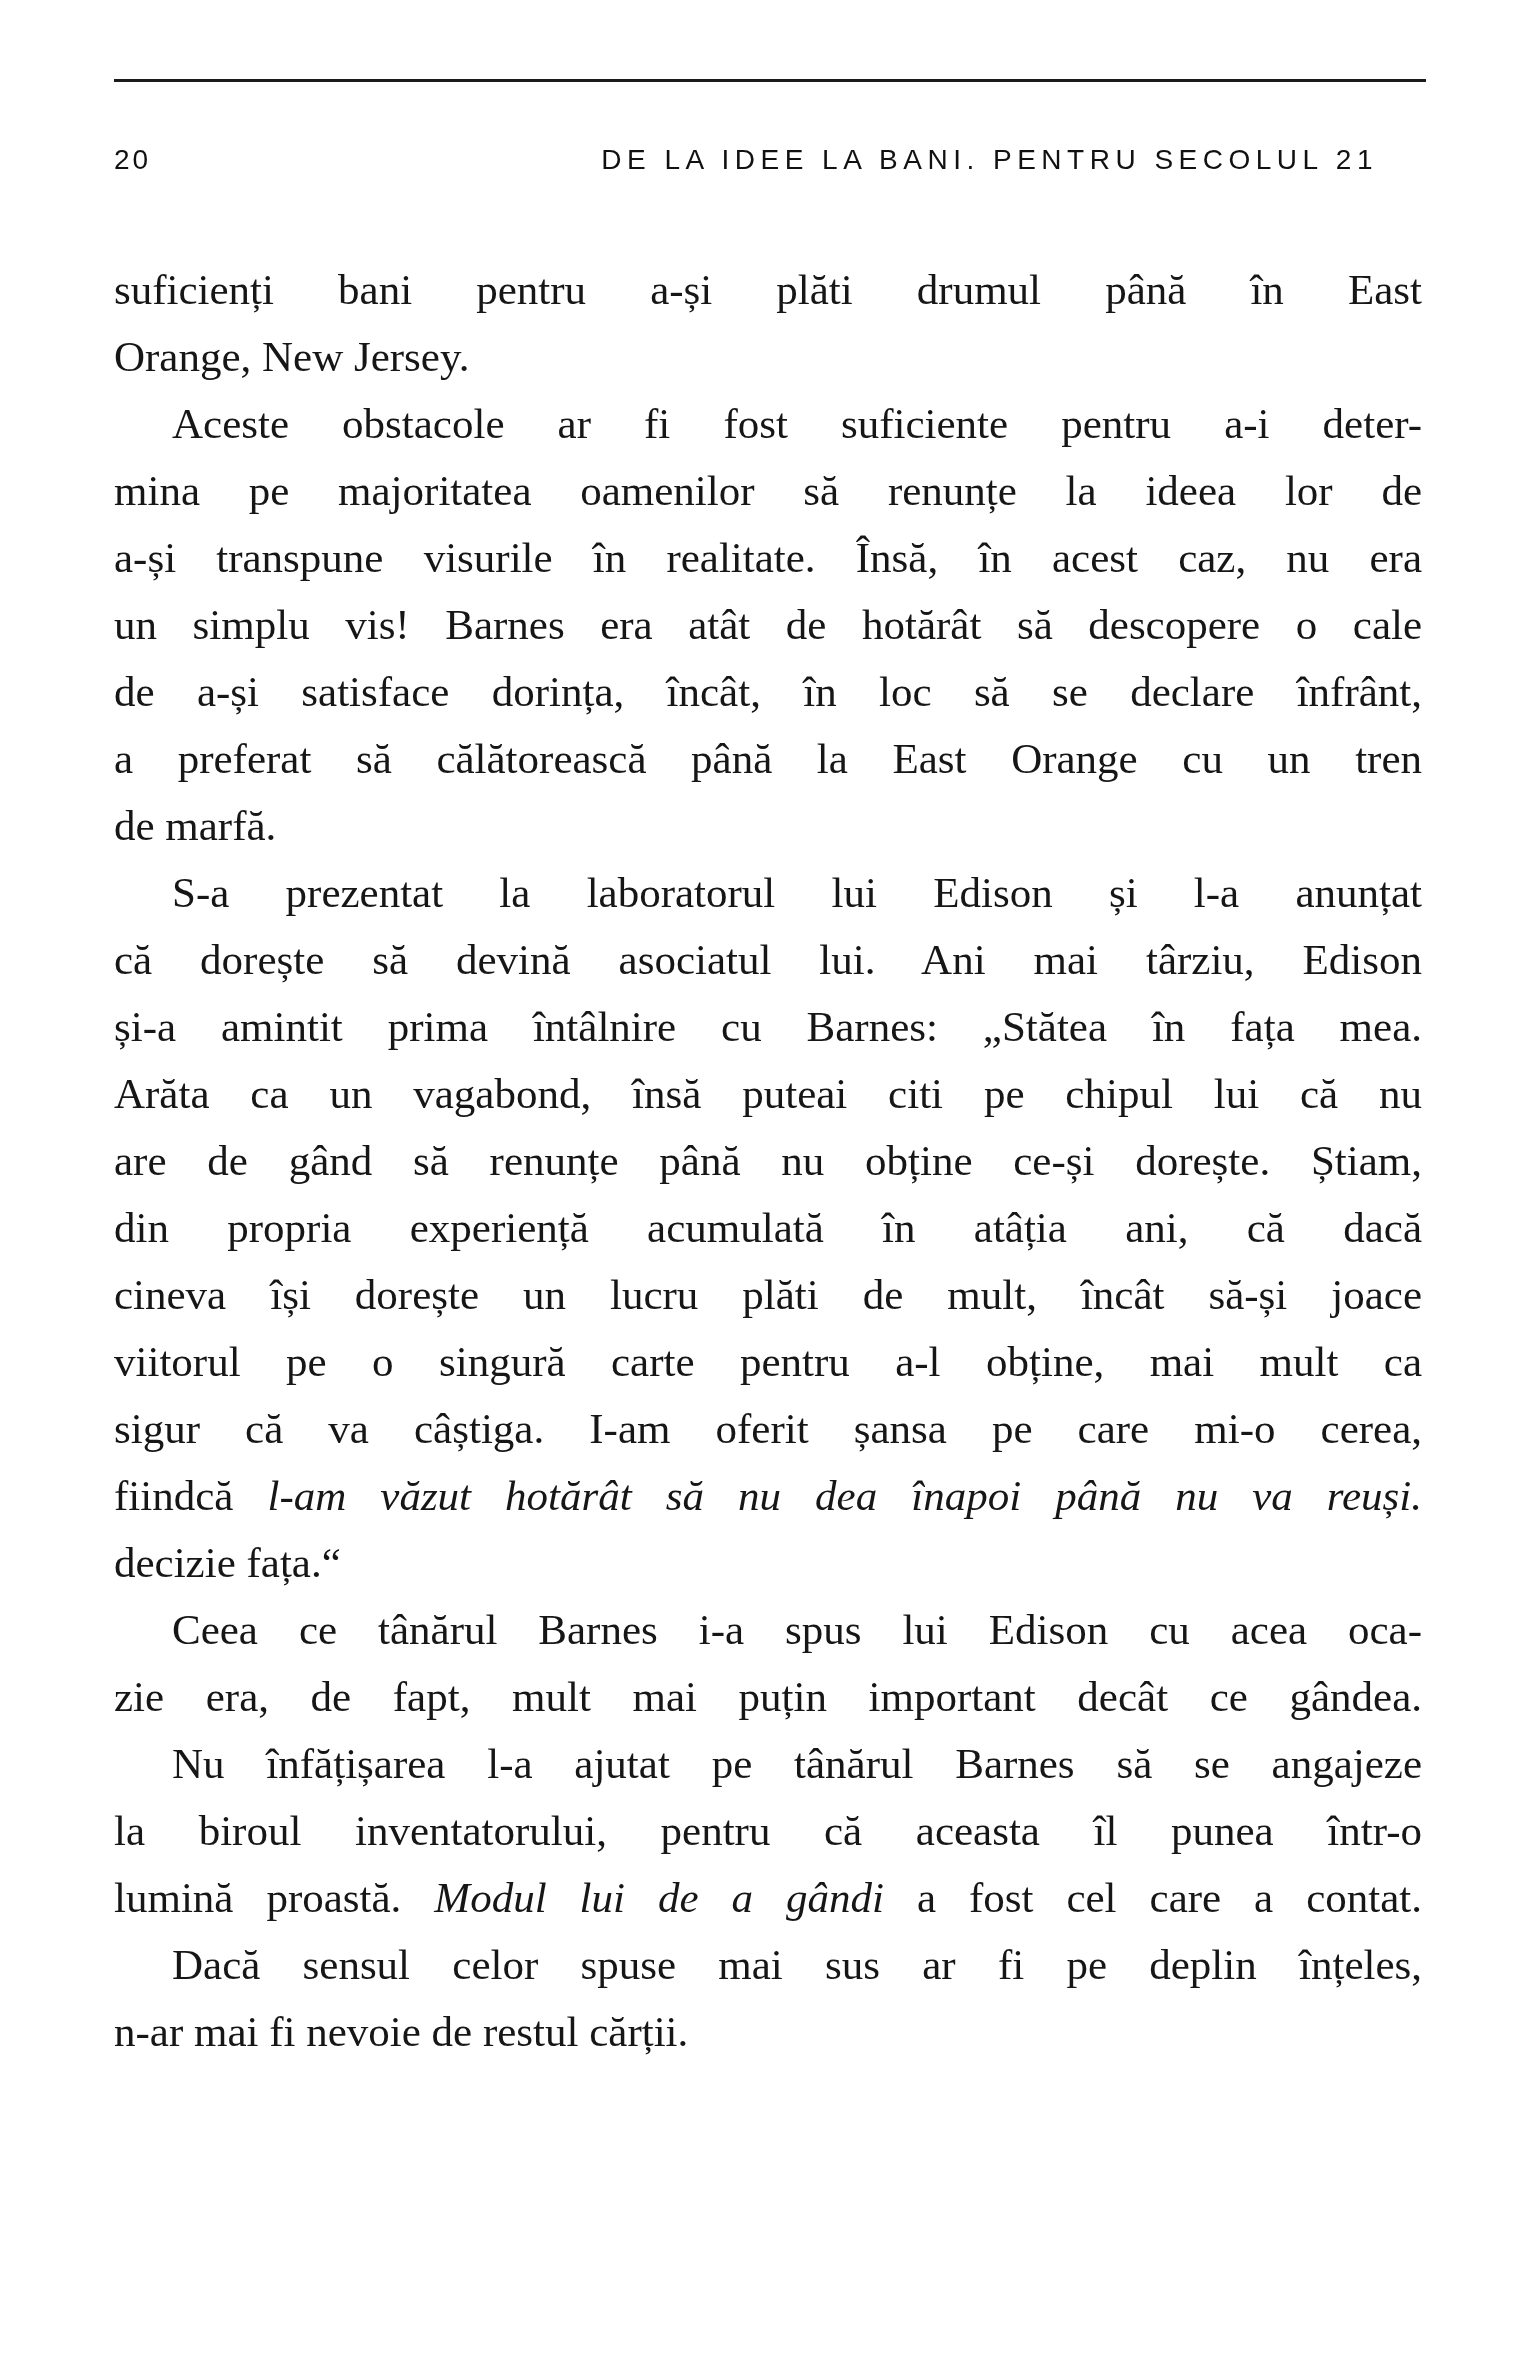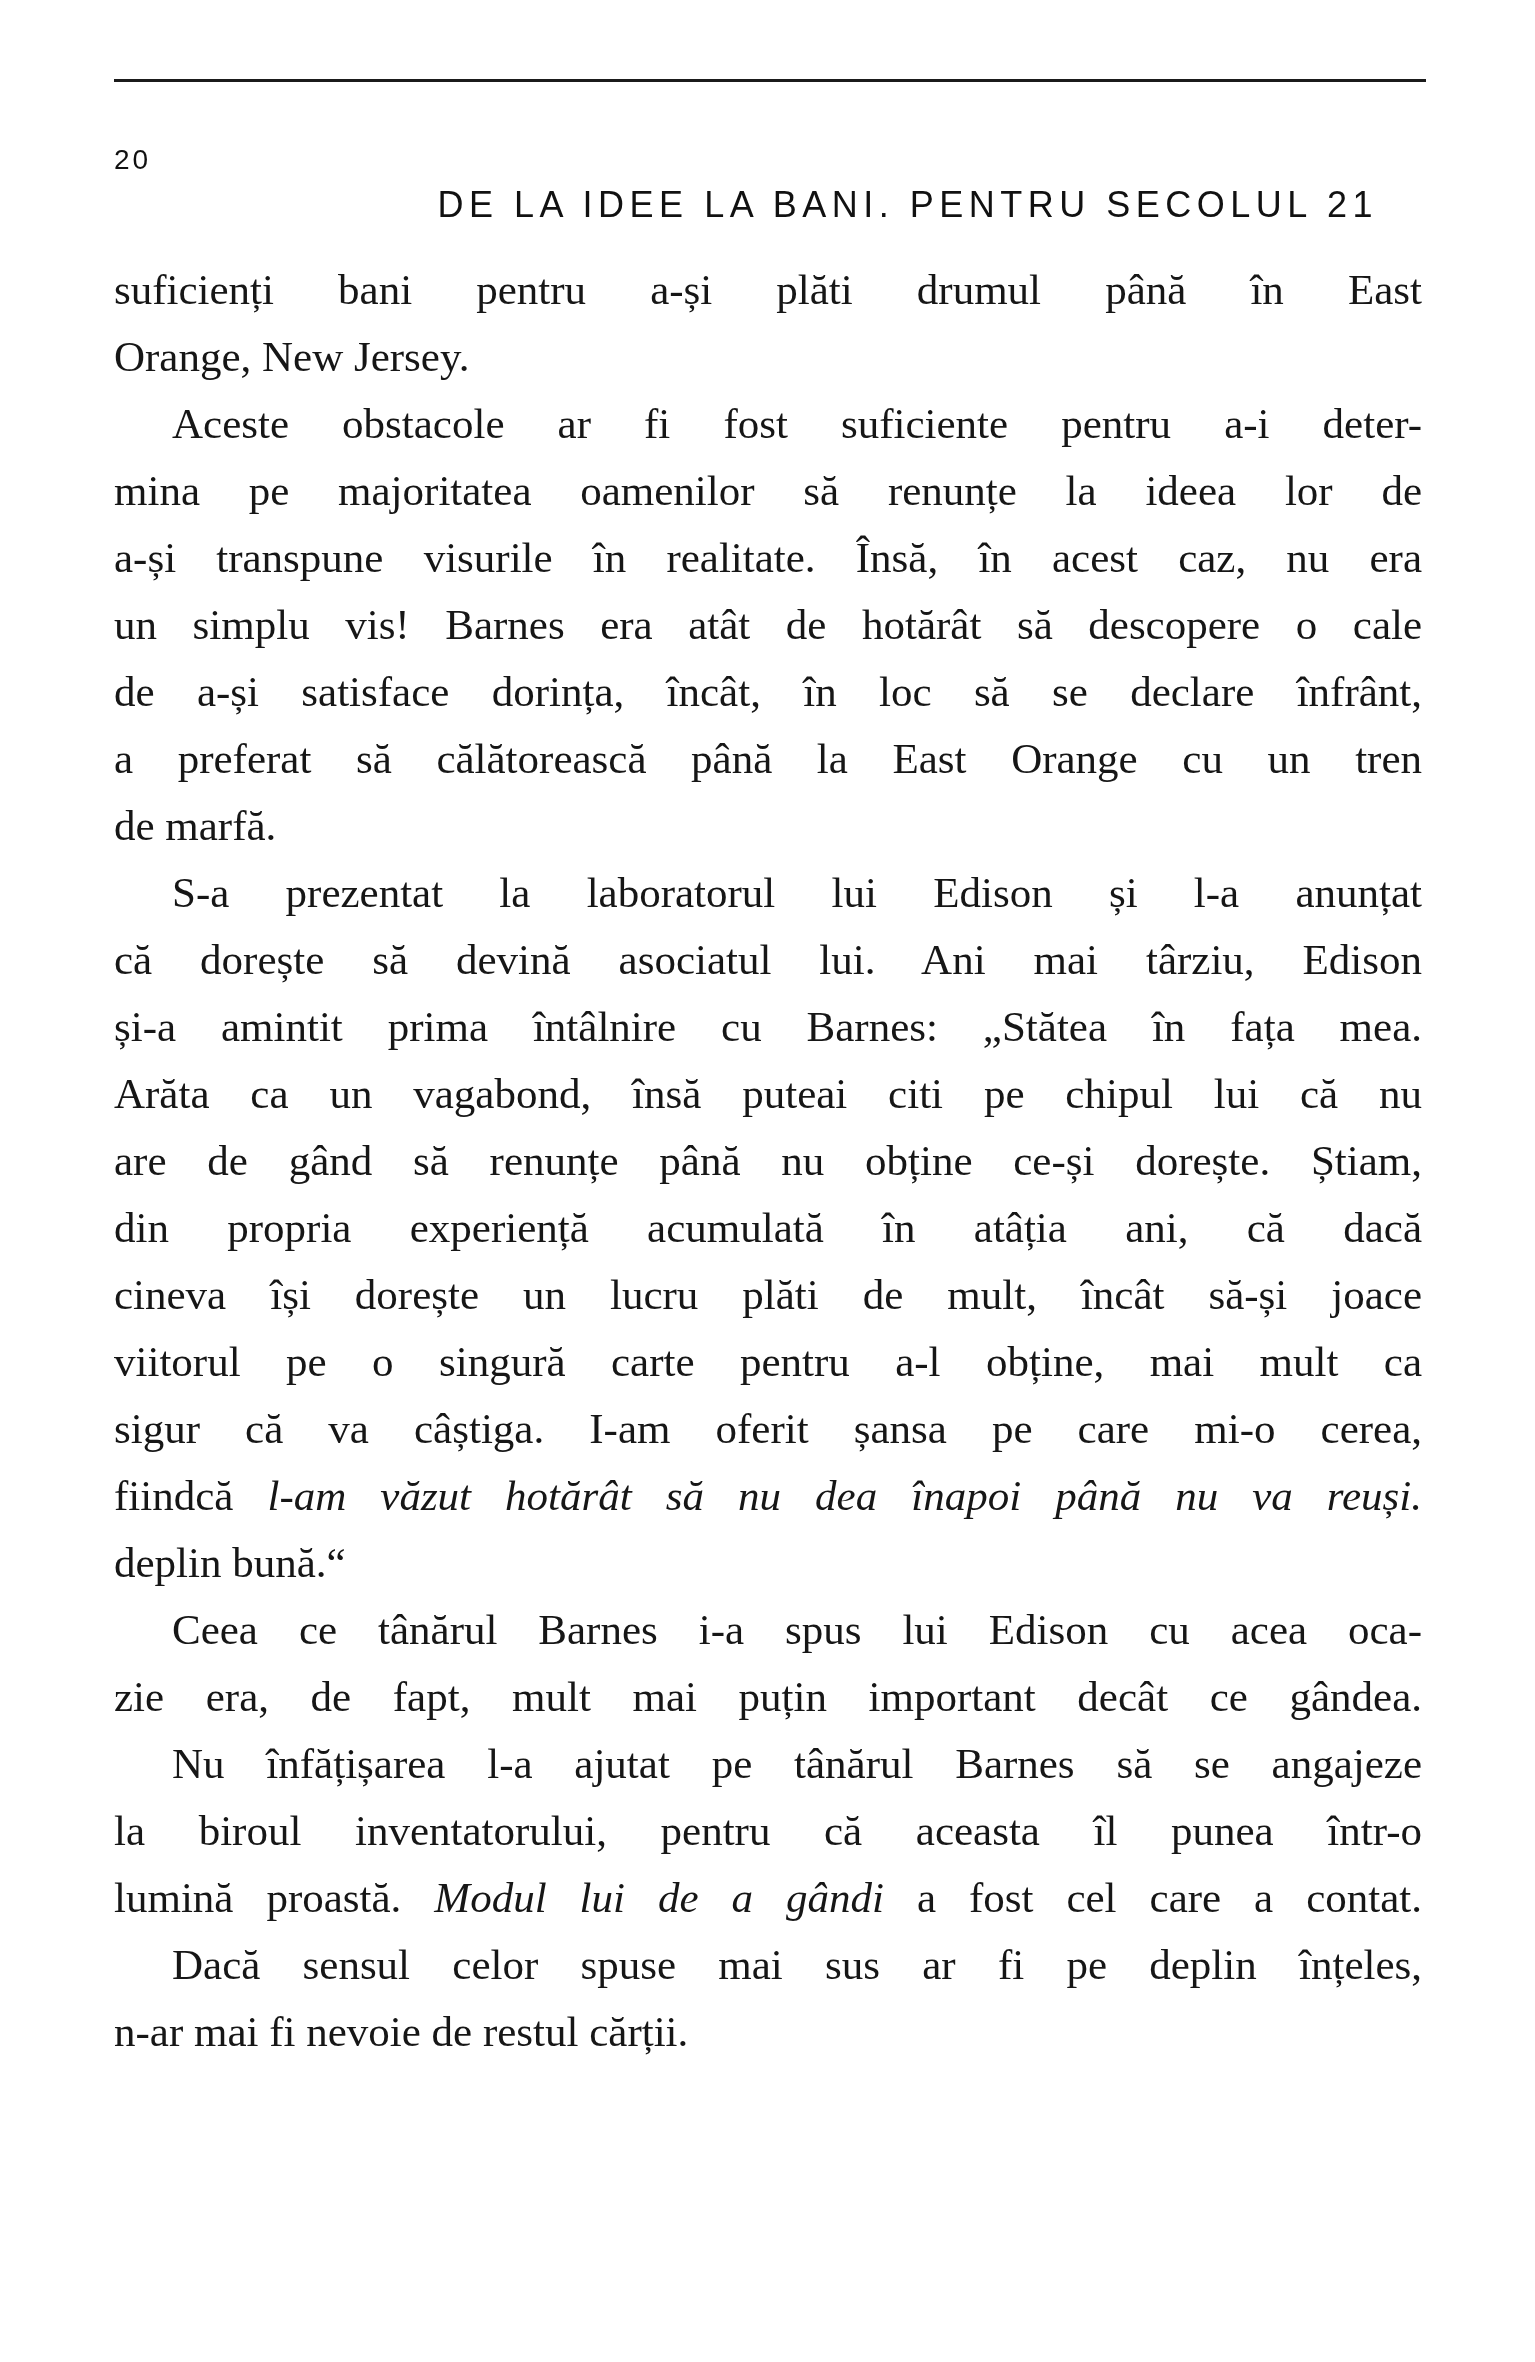--- a/index.html
+++ b/index.html
@@ -28,25 +28,24 @@
     justify-content: space-between;
     align-items: flex-start;
     font-family: Liberation Sans, sans-serif;
     color: #111111;
   }
   .page-number {
     font-size: 28px;
     letter-spacing: 3px;
   }
   .running-head {
-    font-size: 36px;
+    font-size: 28px;
     letter-spacing: 5.5px;
     margin-right: 48px;
     white-space: nowrap;
-    margin-top: 40px;
   }
   .body-text {
     position: absolute;
     left: 114px;
     top: 256px;
     width: 1308px;
     color: #161616;
   }
   .line {
     font-size: 43px;
@@ -92,21 +91,21 @@
       <div class="line first"><span class="run">S-a prezentat la laboratorul lui Edison și l-a anunțat</span></div>
       <div class="line"><span class="run">că dorește să devină asociatul lui. Ani mai târziu, Edison</span></div>
       <div class="line"><span class="run">și-a amintit prima întâlnire cu Barnes: „Stătea în fața mea.</span></div>
       <div class="line"><span class="run">Arăta ca un vagabond, însă puteai citi pe chipul lui că nu</span></div>
       <div class="line"><span class="run">are de gând să renunțe până nu obține ce-și dorește. Știam,</span></div>
       <div class="line"><span class="run">din propria experiență acumulată în atâția ani, că dacă</span></div>
       <div class="line"><span class="run">cineva își dorește un lucru plăti de mult, încât să-și joace</span></div>
       <div class="line"><span class="run">viitorul pe o singură carte pentru a-l obține, mai mult ca</span></div>
       <div class="line"><span class="run">sigur că va câștiga. I-am oferit șansa pe care mi-o cerea,</span></div>
       <div class="line"><span class="run">fiindcă </span><span class="run italic">l-am văzut hotărât să nu dea înapoi până nu va reuși.</span></div>
-      <div class="line para-end"><span class="run">deplin bună.“</span></div>
+      <div class="line para-end"><span class="run">decizie fața.“</span></div>
     </div>
     <div class="para indented">
       <div class="line first"><span class="run">Ceea ce tânărul Barnes i-a spus lui Edison cu acea oca-</span></div>
       <div class="line"><span class="run">zie era, de fapt, mult mai puțin important decât ce gândea.</span></div>
     </div>
     <div class="para indented">
       <div class="line first"><span class="run">Nu înfățișarea l-a ajutat pe tânărul Barnes să se angajeze</span></div>
       <div class="line"><span class="run">la biroul inventatorului, pentru că aceasta îl punea într-o</span></div>
       <div class="line"><span class="run">lumină proastă. </span><span class="run italic">Modul lui de a gândi</span><span class="run"> a fost cel care a contat.</span></div>
     </div>

